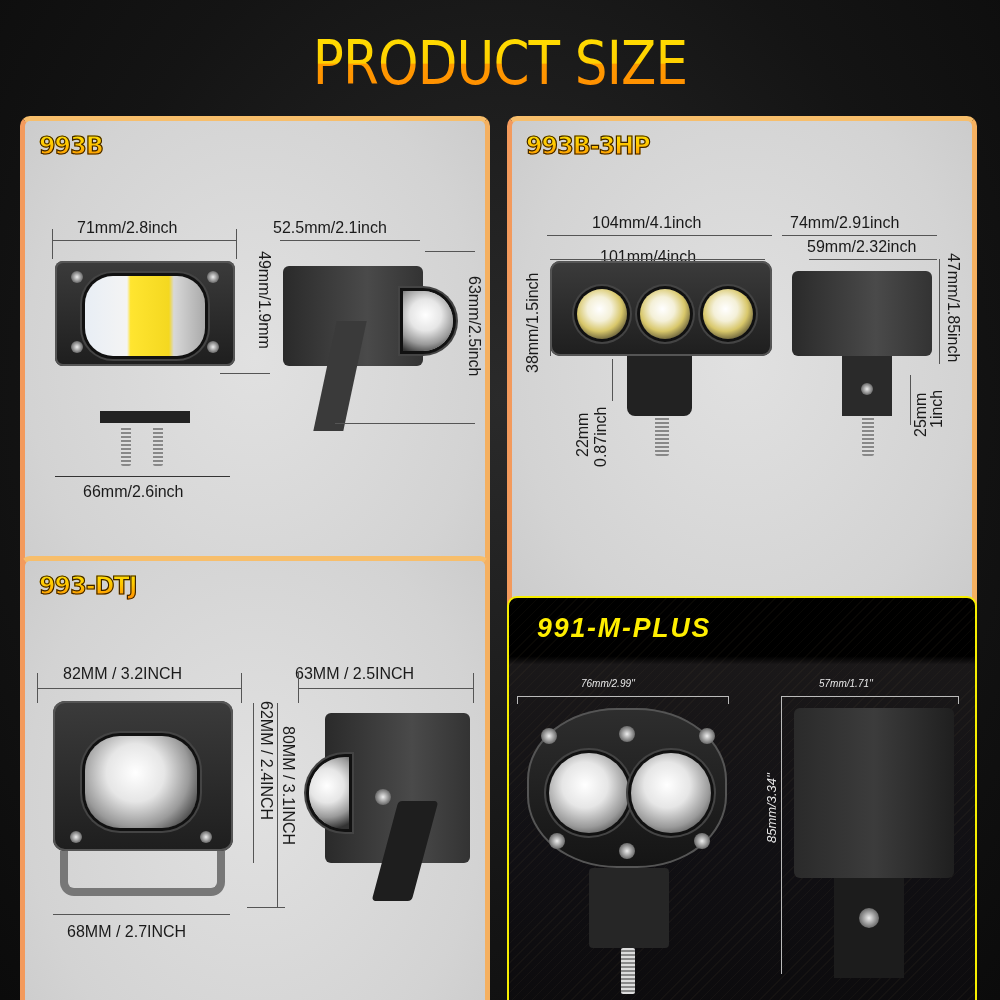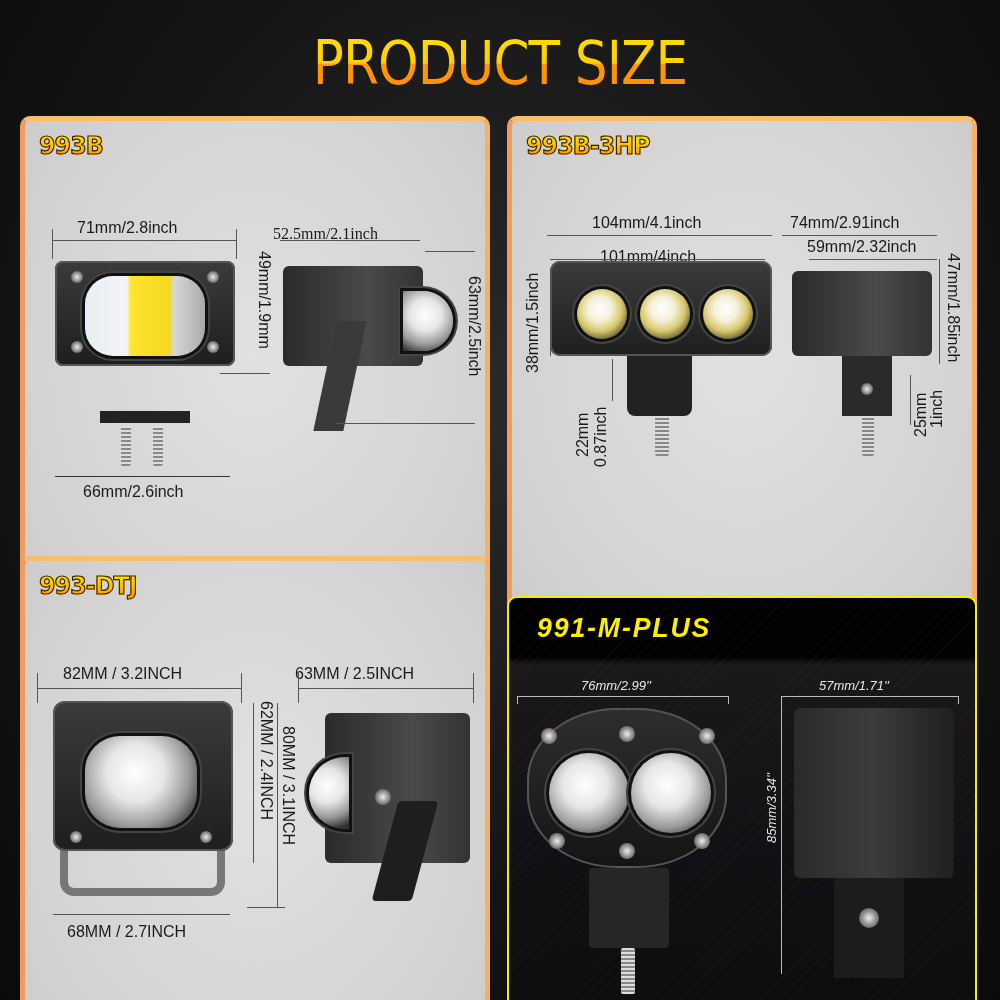--- a/index.html
+++ b/index.html
@@ -48,21 +48,21 @@
   .model-label.italic {
     left: 28px; top: 14px; font-size: 28px; font-style: italic; letter-spacing: 2px;
     background: none; color: #ffee00; -webkit-text-stroke: 0;
     font-family: "Liberation Sans", sans-serif;
   }
   .dim {
     position: absolute; color: #1a1a1a; font-size: 16px; white-space: nowrap;
     font-family: "Liberation Sans", sans-serif;
   }
   .dim.v { transform-origin: left top; transform: rotate(90deg); }
-  .dim.dark { color: #e8e8e8; font-style: italic; font-size: 13px; }
+  .dim.dark { color: #e8e8e8; font-style: italic; font-size: 10px; }
   .line { position: absolute; background: #555; }
   .line.h { height: 1px; }
   .line.v { width: 1px; }
   .line.light { background: #bbb; }
 
   
   .lamp { position: absolute; }
   .housing {
     position: absolute; background: linear-gradient(180deg, #3b3b3b, #1e1e1e);
     border-radius: 10px; box-shadow: inset 0 0 0 2px #555;
@@ -110,21 +110,21 @@
     <div class="bolt" style="left:96px;top:305px;width:10px;height:40px;"></div>
     <div class="bolt" style="left:128px;top:305px;width:10px;height:40px;"></div>
   </div>
 
   <div class="dim v" style="left:248px;top:130px;">49mm/1.9mm</div>
   <div class="line h" style="left:195px;top:252px;width:50px;"></div>
 
   <div class="line h" style="left:30px;top:355px;width:175px;background:#333;"></div>
   <div class="dim" style="left:58px;top:362px;">66mm/2.6inch</div>
 
-  <div class="dim" style="left:248px;top:104px;font-family:Liberation Serif, serif;">52.5mm/2.1inch</div>
+  <div class="dim" style="left:248px;top:98px;">52.5mm/2.1inch</div>
   <div class="line h" style="left:255px;top:119px;width:140px;"></div>
   <div class="lamp">
     <div class="side-body" style="left:258px;top:145px;width:140px;height:100px;"></div>
     <div class="lens white" style="left:378px;top:170px;width:50px;height:60px;border-radius:0 30px 30px 0;"></div>
     <div class="bracket" style="left:300px;top:200px;width:30px;height:110px;transform:skewX(-12deg);background:#3a3a3a;"></div>
   </div>
   <div class="dim v" style="left:458px;top:155px;">63mm/2.5inch</div>
   <div class="line h" style="left:400px;top:130px;width:50px;"></div>
   <div class="line h" style="left:310px;top:302px;width:140px;"></div>
 </div>

